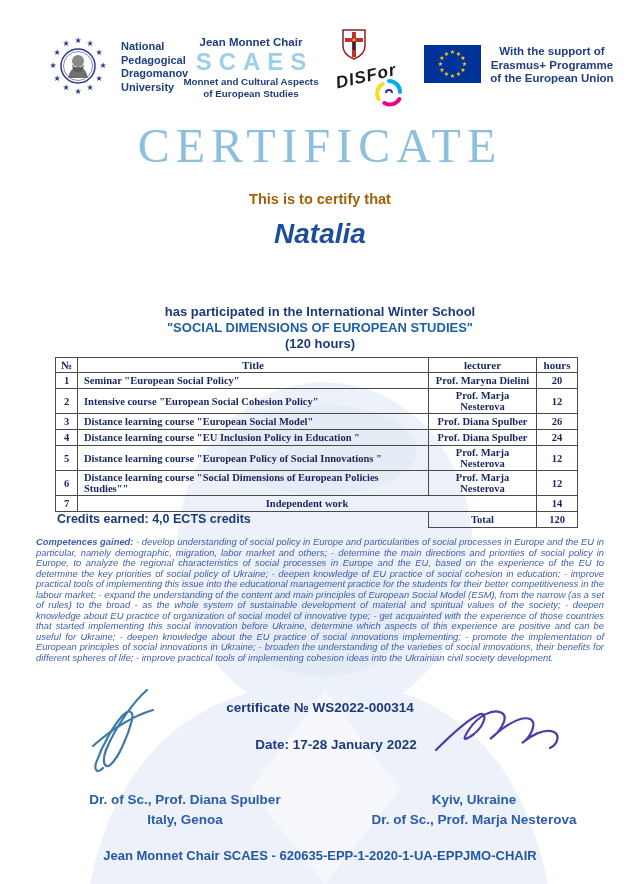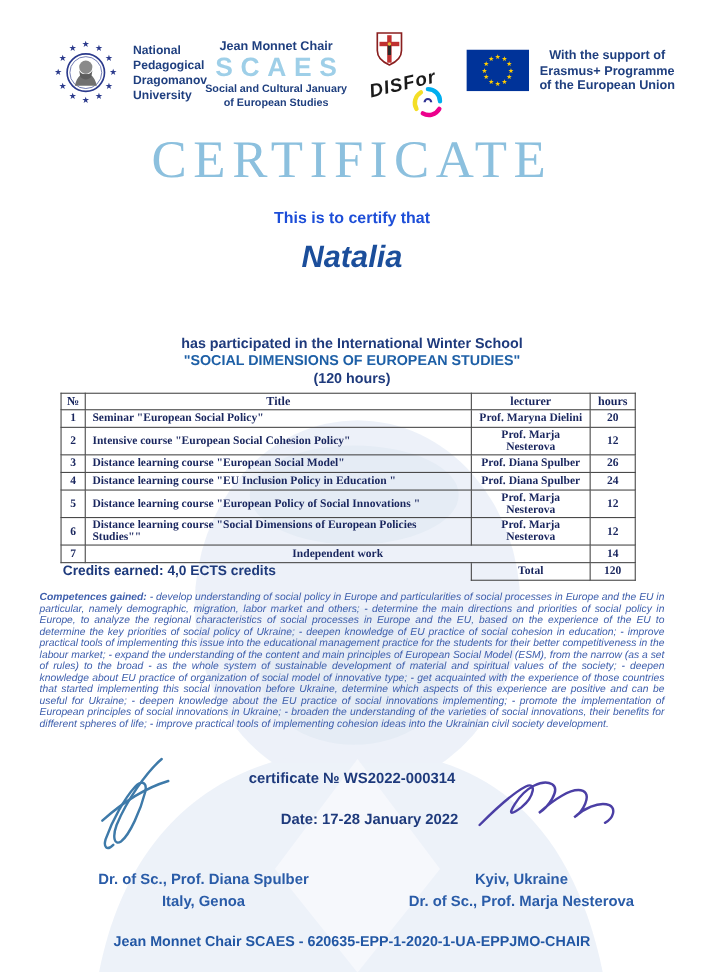--- a/index.html
+++ b/index.html
@@ -29,21 +29,21 @@
     transform:rotate(-13deg); letter-spacing:1px; }
   .disfor .swirl { position:absolute; left:40px; top:52px; }
   .eu-flag { left:424px; top:45px; }
   .erasmus { left:487px; top:45px; width:130px; text-align:center;
     font-size:11.5px; font-weight:bold; color:#1F3F7F; line-height:13.5px; }
   
   .cert-title { left:0; top:118px; width:640px; text-align:center;
     font-family:"Liberation Serif", serif; font-weight:normal;
     font-size:48px; letter-spacing:6px; color:#8CC0DE; }
   .certify { left:0; top:191px; width:640px; text-align:center;
-    font-size:14.5px; font-weight:bold; color:#1d4ed8; }
+    font-size:14.5px; font-weight:bold; color:#a16207; }
   .recipient { left:0; top:217px; width:640px; text-align:center;
     font-size:28px; font-weight:bold; font-style:italic; color:#1B4E9B;
     line-height:34px; }
   .participation { left:0; top:304px; width:640px; text-align:center;
     font-size:13px; font-weight:bold; color:#1E3A7C; line-height:16px; }
   .participation .school { color:#1D5FA6; }
   
   table.courses { left:55px; top:357px; position:absolute; z-index:1;
     width:522px; border-collapse:collapse;
     font-family:"Liberation Serif", serif; font-weight:bold;
@@ -118,21 +118,21 @@
   <div>National</div>
   <div>Pedagogical</div>
   <div>Dragomanov</div>
   <div>University</div>
 </div>
 
 <div class="layer scaes">
   <div class="chair">Jean Monnet Chair</div>
   <div class="mark">SCAES</div>
   <div class="sub">
-    <div>Social and Cultural January</div>
+    <div>Monnet and Cultural Aspects</div>
     <div>of European Studies</div>
   </div>
 </div>
 
 <div class="layer disfor">
   <span class="shield">
     <svg width="26" height="32" viewBox="0 0 26 32">
       <path d="M2,2 H24 V18 C24,25 18,29 13,31 C8,29 2,25 2,18 Z" fill="#ffffff" stroke="#8a1f1f" stroke-width="1.5"></path>
       <rect x="11" y="4" width="4" height="25" fill="#C03030"></rect>
       <rect x="4" y="10" width="18" height="4" fill="#C03030"></rect>

